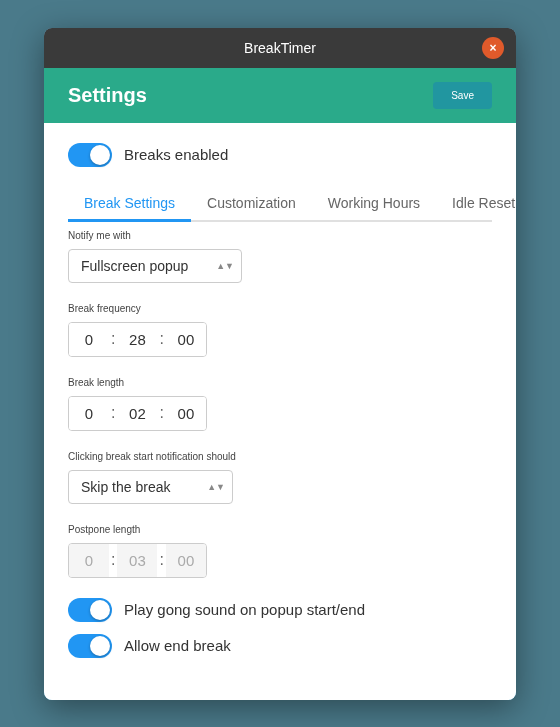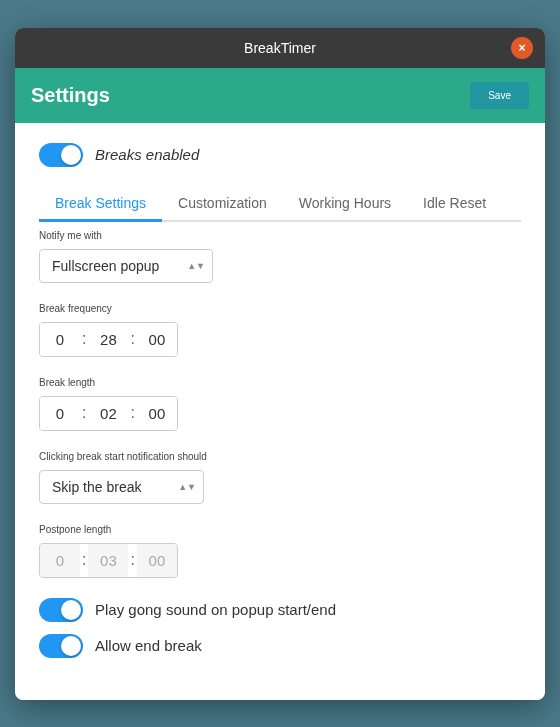--- a/index.html
+++ b/index.html
@@ -6,21 +6,21 @@
     body {
       font-family: -apple-system, BlinkMacSystemFont, 'Segoe UI', sans-serif;
       background: #4a7a8a;
       width: 560px;
       height: 727px;
       display: flex;
       align-items: center;
       justify-content: center;
     }
     .window {
-      width: 530px;
+      width: 472px;
       background: #7dd3fc;
       border-radius: 8px;
       overflow: hidden;
       box-shadow: 0 8px 32px rgba(0,0,0,0.4);
     }
     .title-bar {
       background: #3a3a3a;
       display: flex;
       align-items: center;
       justify-content: center;
@@ -48,21 +48,21 @@
       justify-content: center;
       color: white;
       font-size: 12px;
       font-weight: bold;
     }
     .header {
       background: #2aaa8a;
       display: flex;
       align-items: center;
       justify-content: space-between;
-      padding: 14px 16px;
+      padding: 14px 24px;
     }
     .header-title {
       color: #ffffff;
       font-size: 20px;
       font-weight: 600;
     }
     .save-btn {
       background: #2196a0;
       color: white;
       border: none;
@@ -75,21 +75,20 @@
     }
     .content {
       padding: 20px 24px 30px;
       background: #ffffff;
     }
     .toggle-row {
       display: flex;
       align-items: center;
       margin-bottom: 20px;
       gap: 12px;
-      font-style: italic;
     }
     .toggle {
       width: 44px;
       height: 24px;
       background: #2196F3;
       border-radius: 12px;
       position: relative;
       cursor: pointer;
       flex-shrink: 0;
     }

